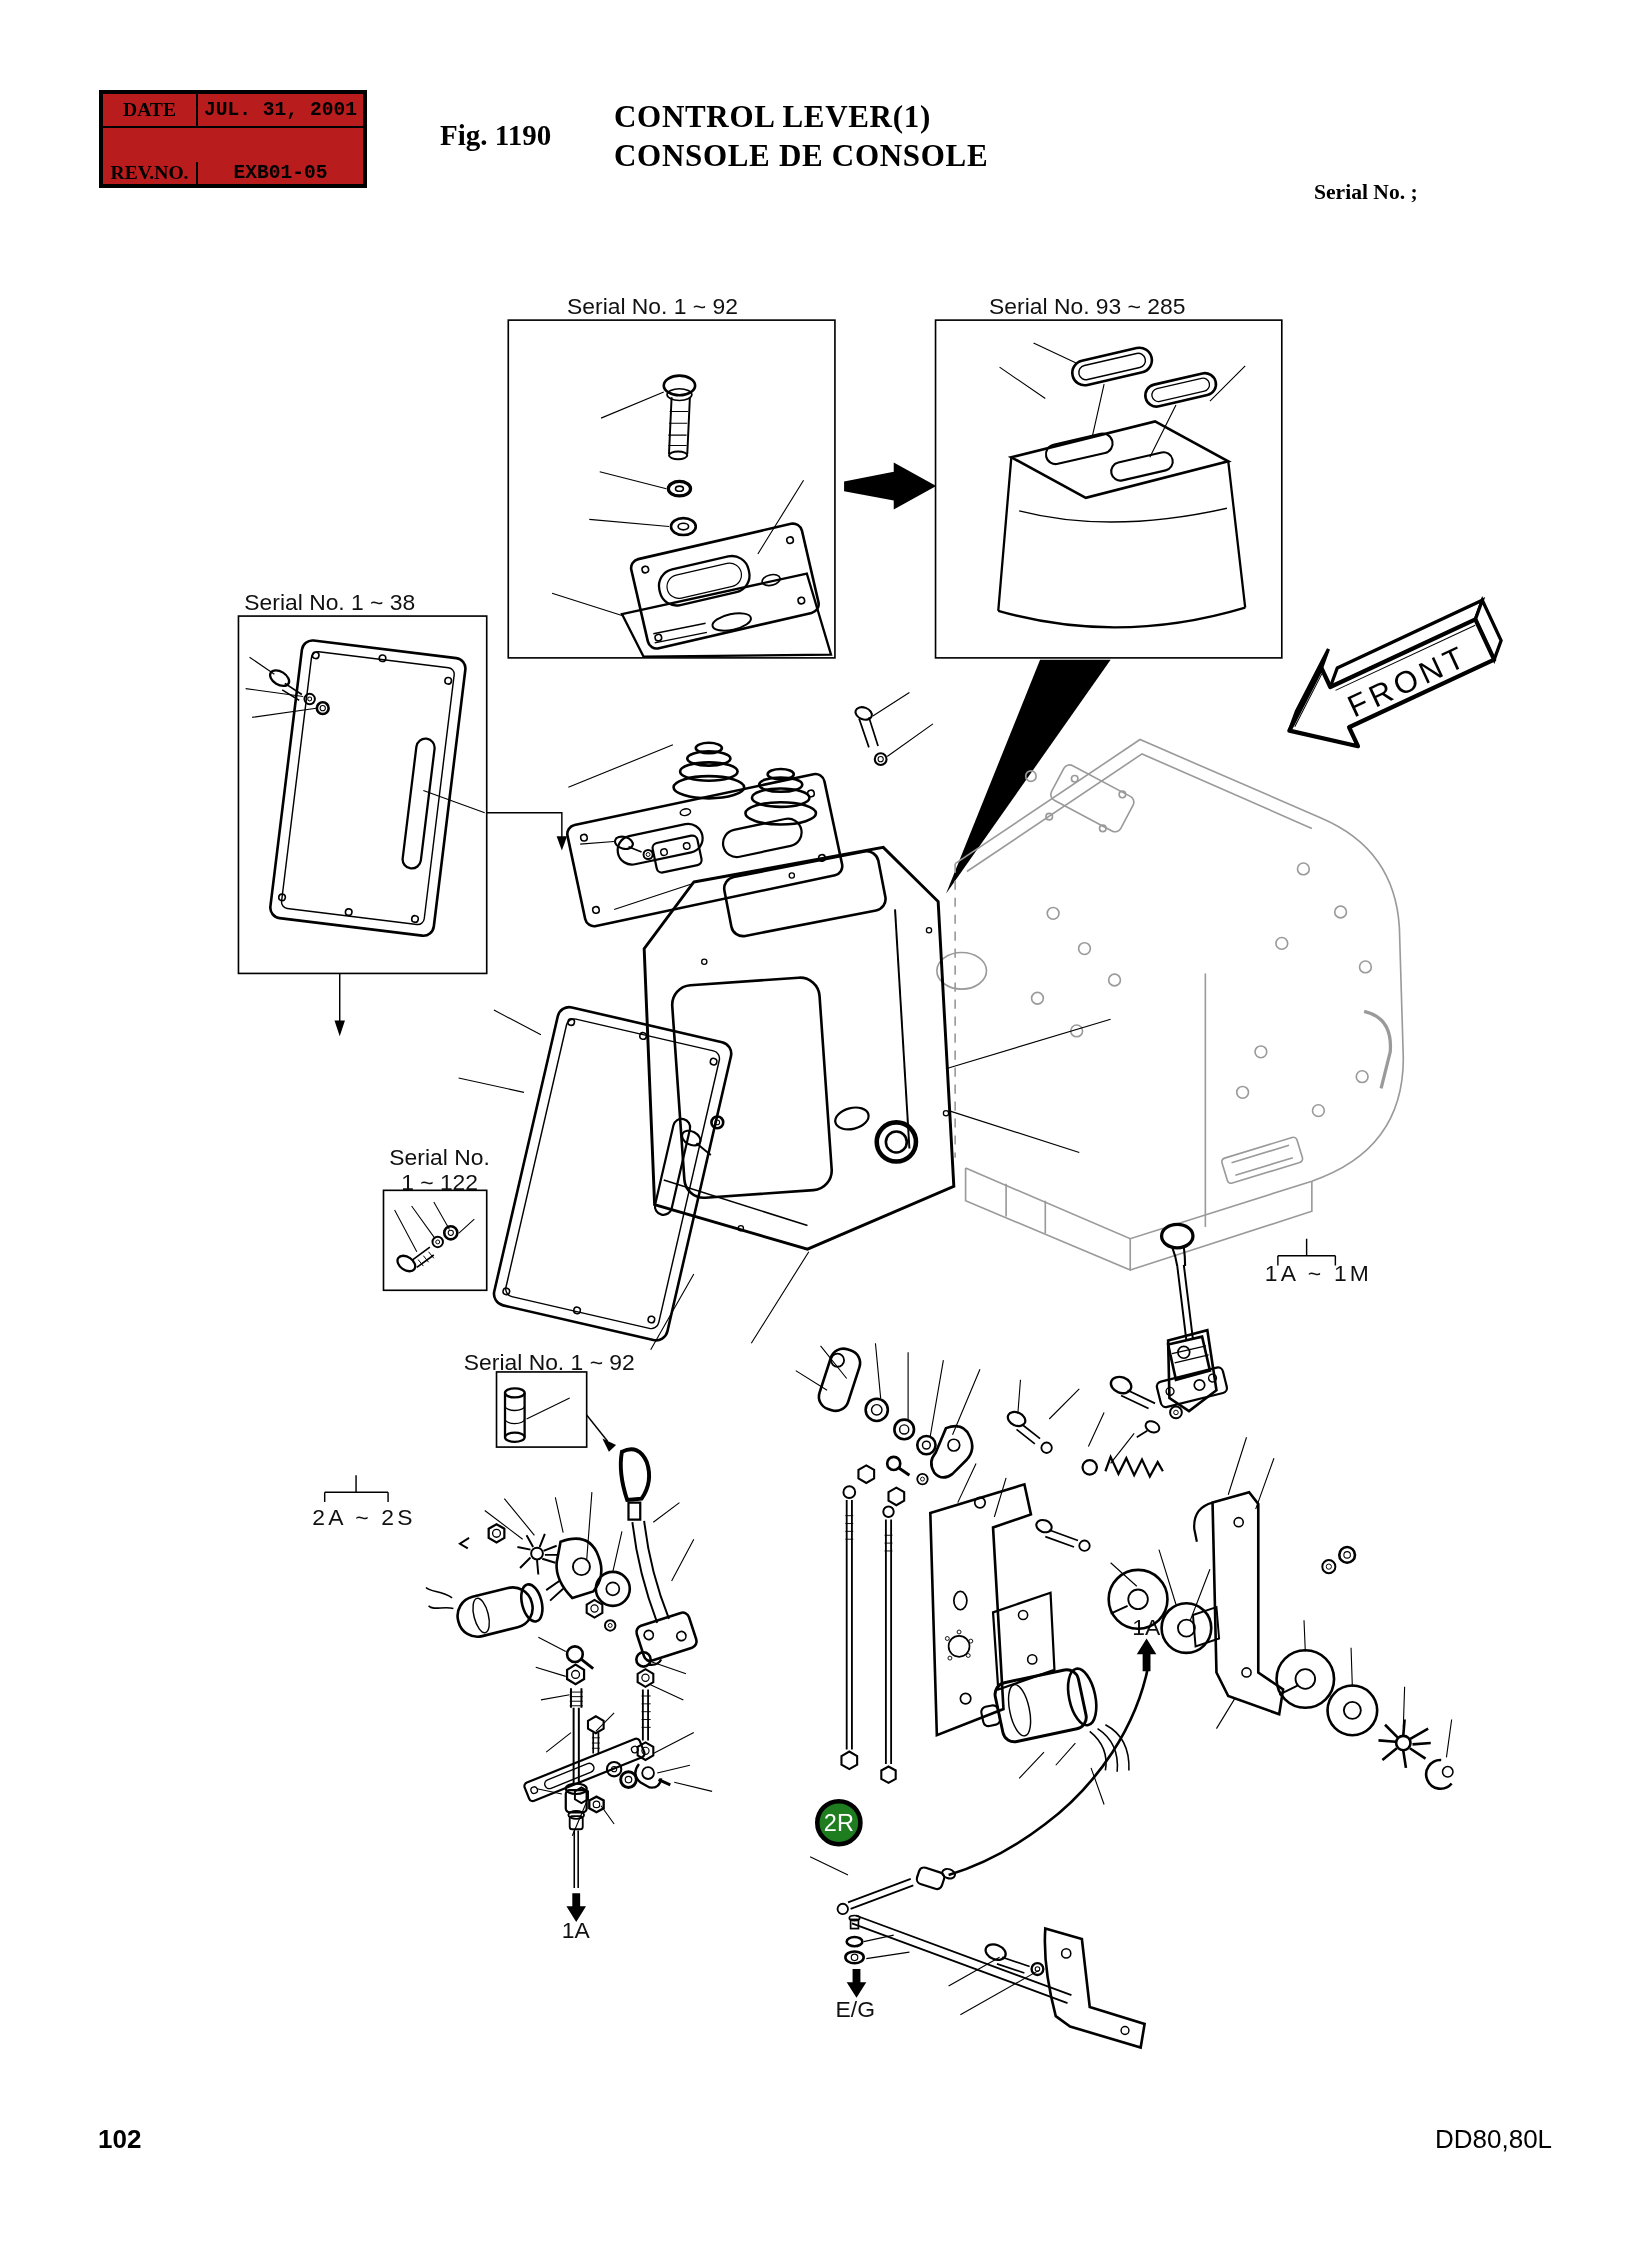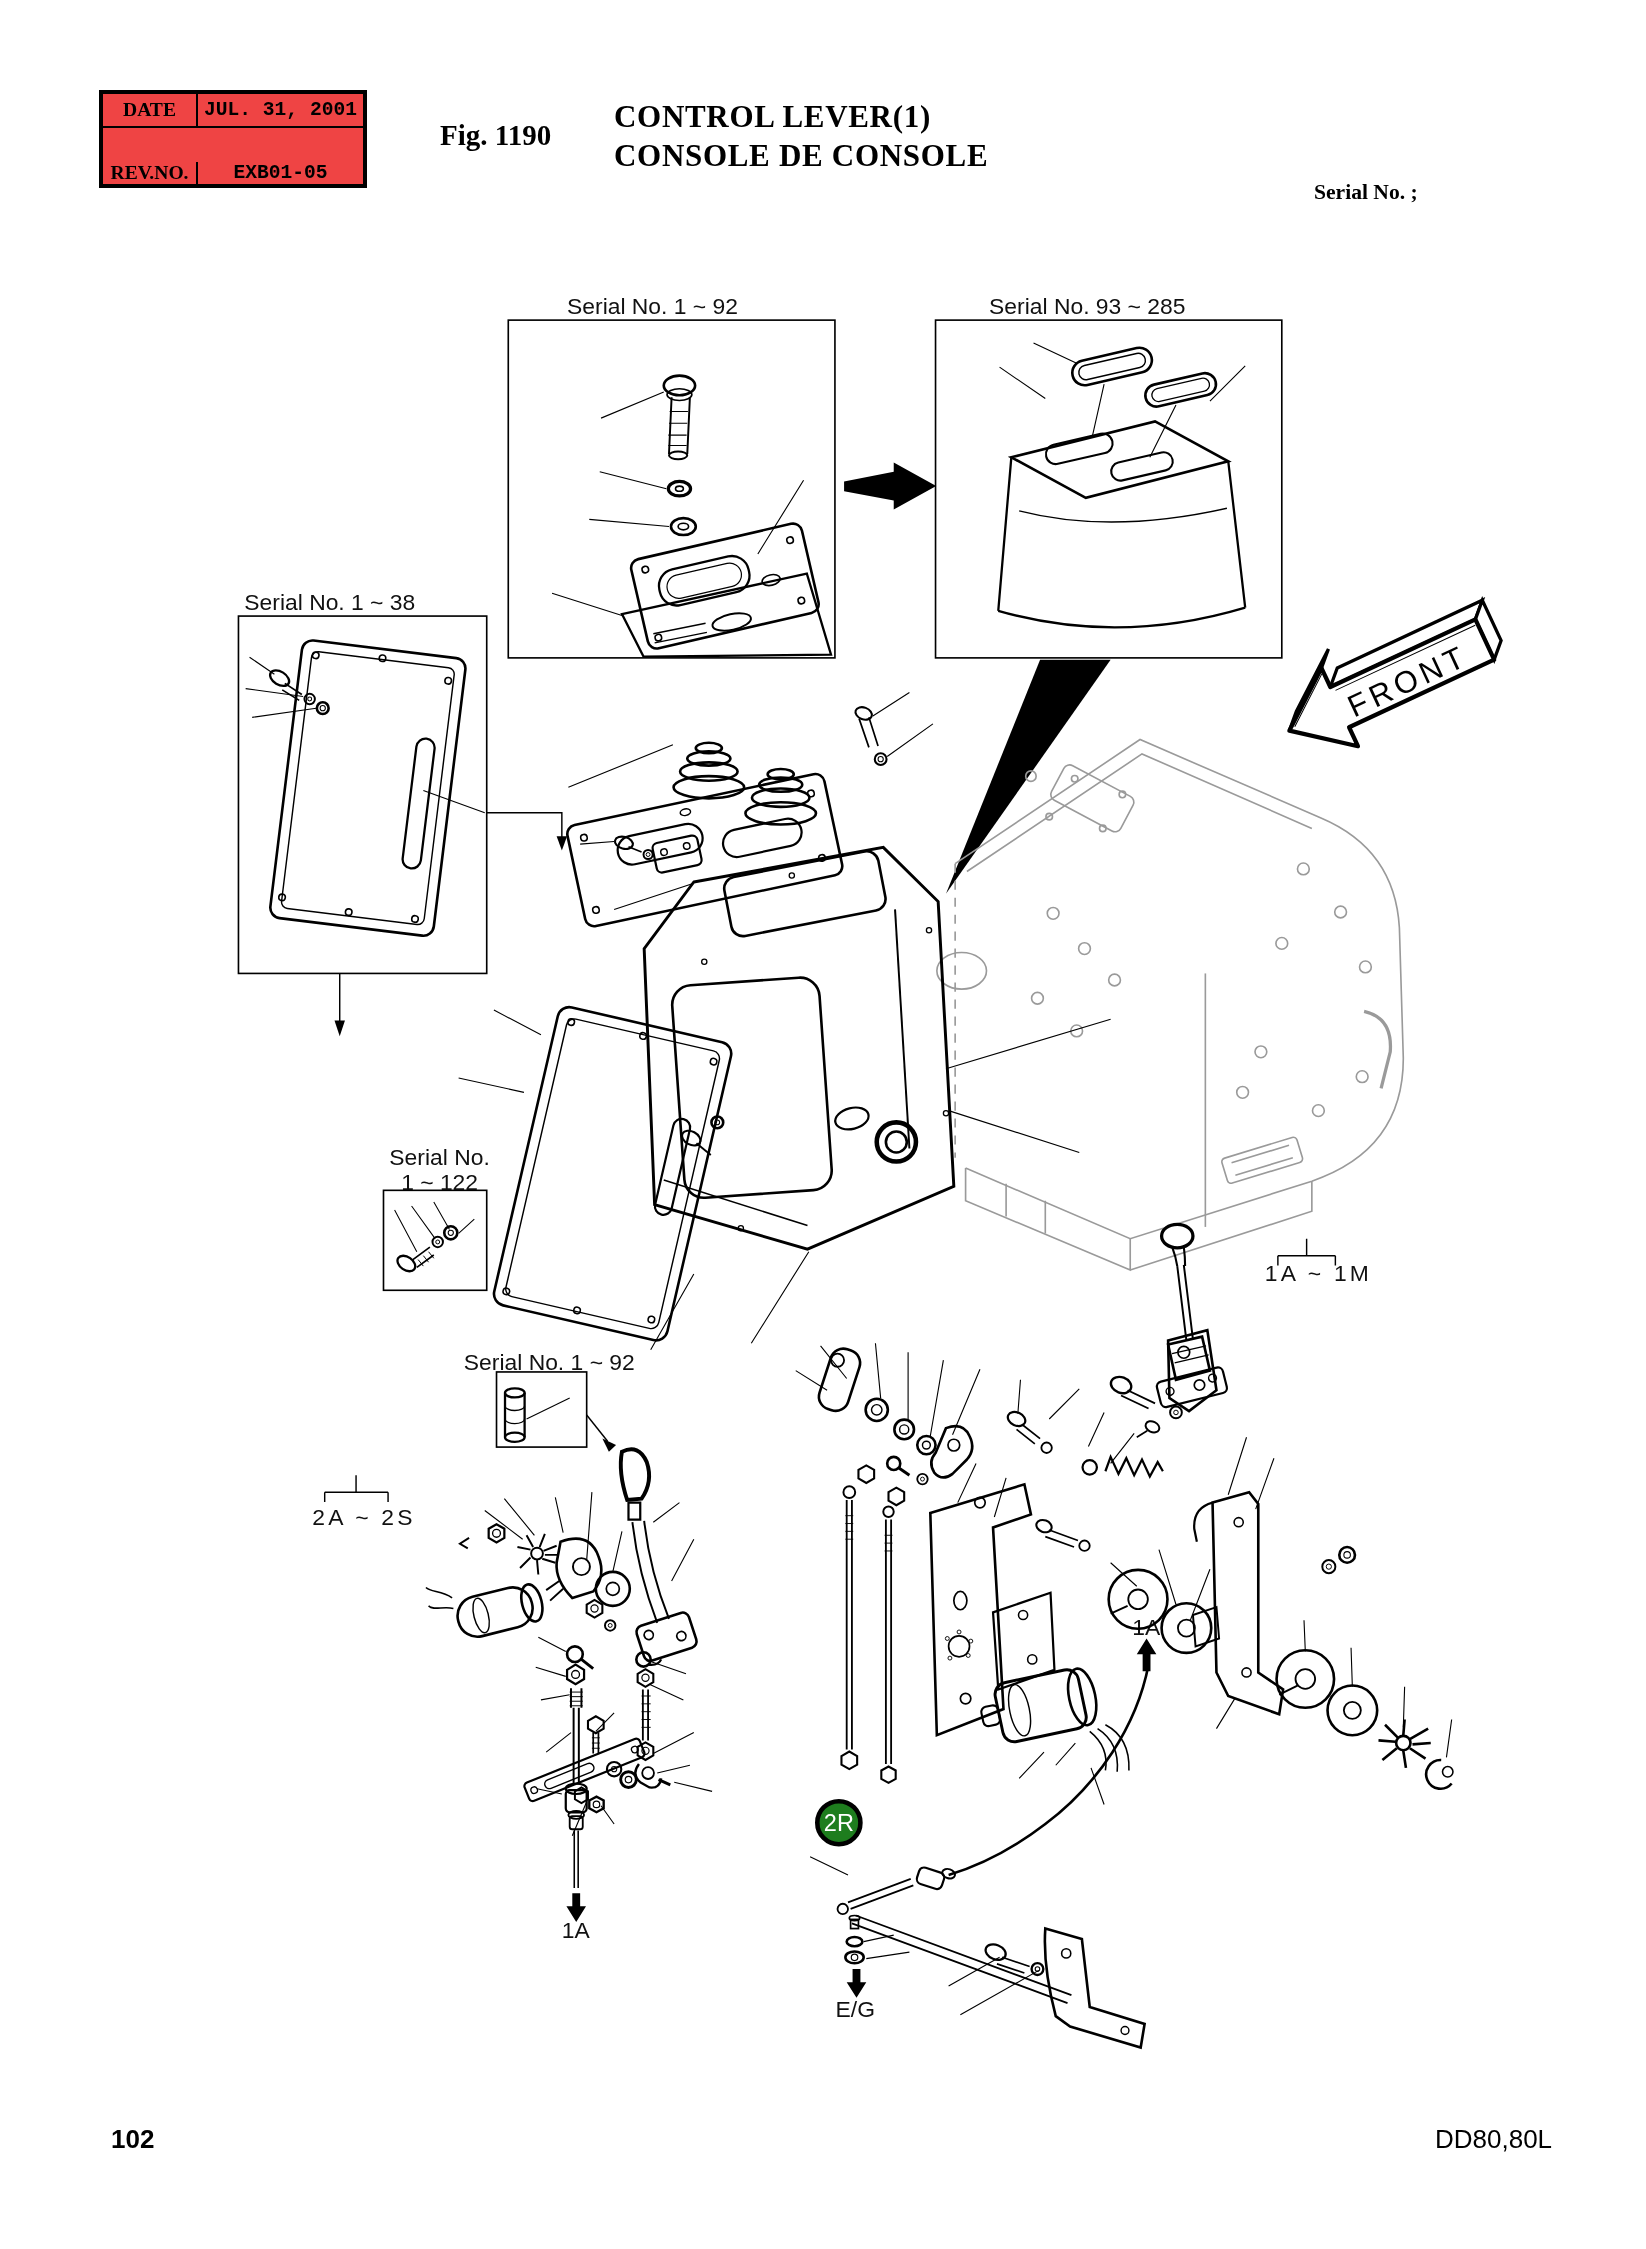--- a/index.html
+++ b/index.html
@@ -7,21 +7,21 @@
     width:1647px;height:2250px;position:relative;background:#ffffff;
     font-family:"Liberation Sans",sans-serif;color:#000;
     overflow:hidden;
   }
   .abs{position:absolute;}
   
   .rev-table{
     left:99px;top:90px;width:268px;height:98px;
     border:4.6px solid #000;display:grid;
     grid-template-columns:95px 1fr;grid-template-rows:1fr 1fr;
-    background:#ef4444;box-sizing:border-box;
+    background:#b91c1c;box-sizing:border-box;
     font-family:"Liberation Serif",serif;font-weight:700;font-size:19.6px;
   }
   .rev-table .cell{
     display:flex;align-items:center;justify-content:center;
     border-right:2px solid #000;border-bottom:2px solid #000;
     box-sizing:border-box;white-space:nowrap;
   }
   .rev-table .cell:nth-child(2n){border-right:none;font-family:Liberation Mono, monospace;}
   .rev-table .cell:nth-child(n+3){border-bottom:none;margin-top:34px;}
   .fig-label{
@@ -31,21 +31,21 @@
   .title-block{
     left:590px;top:97px;line-height:39px;
     font-family:"Liberation Serif",serif;font-weight:700;font-size:31px;
     letter-spacing:0.7px;white-space:nowrap;margin-left:24px;
   }
   .serial-note{
     left:1314px;top:180px;
     font-family:"Liberation Serif",serif;font-weight:700;font-size:21.6px;
   }
   
-  .page-num{left:111px;top:2124px;font-weight:700;font-size:26px;}
+  .page-num{left:98px;top:2124px;font-weight:700;font-size:26px;}
   .model-num{left:1435px;top:2124px;font-weight:400;font-size:26px;}
   svg{position:absolute;left:0;top:0;}
   svg text{font-family:"Liberation Sans",sans-serif;}
 </style>
 </head>
 <body>
 
 <div class="abs rev-table">
   <div class="cell">DATE</div>
   <div class="cell">JUL. 31, 2001</div>

